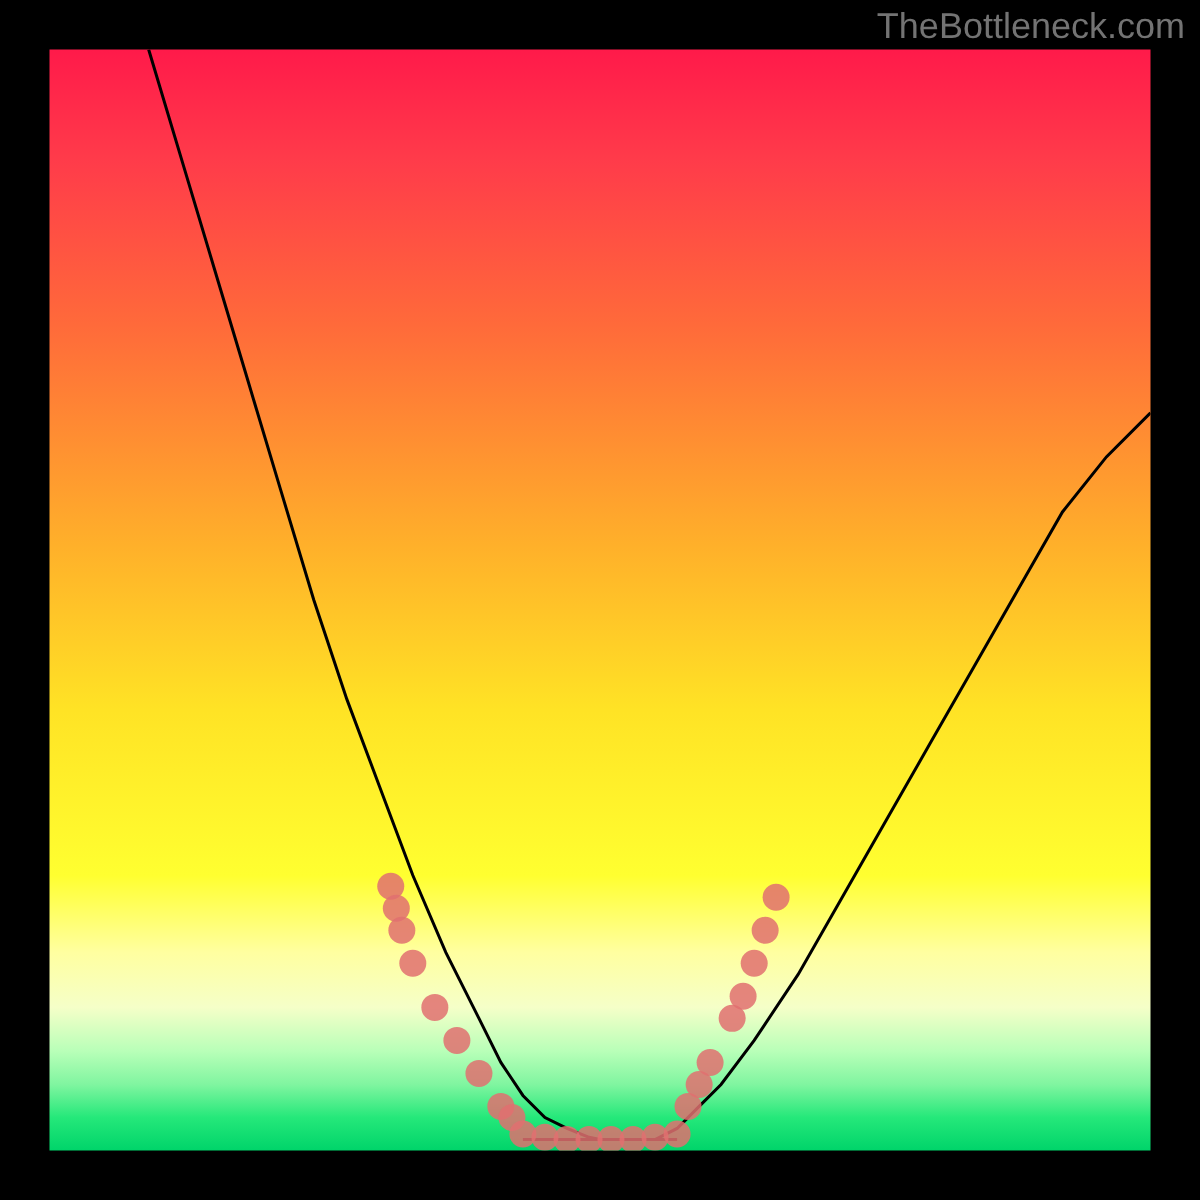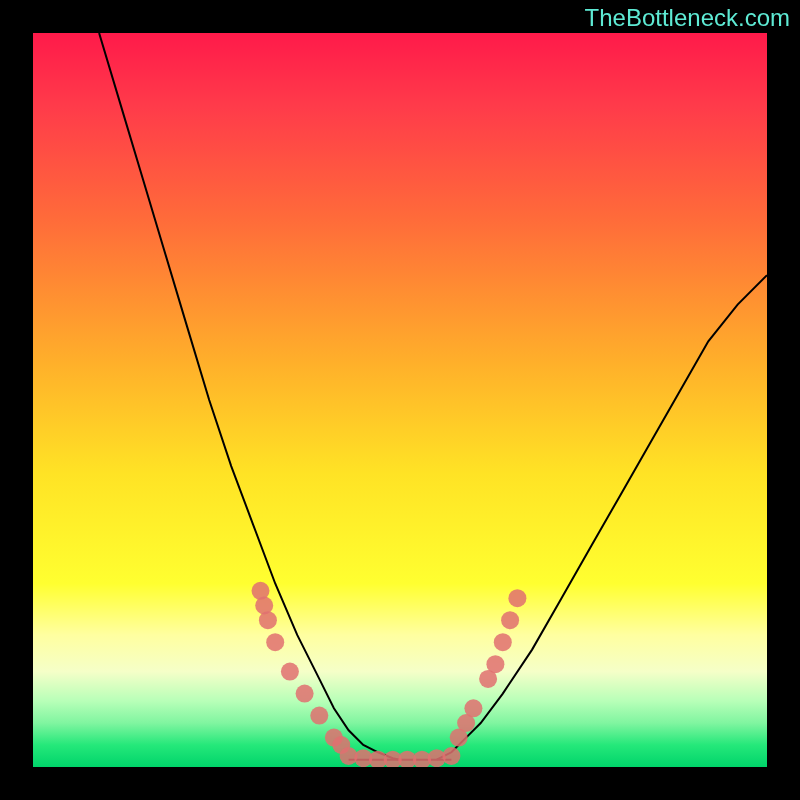--- a/index.html
+++ b/index.html
@@ -29,21 +29,21 @@
       #b8ffb8 91%,
       #80f5a0 94%,
       #25e87a 97%,
       #00d46a 100%
     );
   }
   .watermark {
     position: absolute;
     top: 4px;
     right: 10px;
-    color: #5eead4;
+    color: #737373;
     font-size: 24px;
     font-weight: 500;
     z-index: 50;
   }
   svg.curves {
     position: absolute;
     left: 33px;
     top: 33px;
     width: 734px;
     height: 734px;

